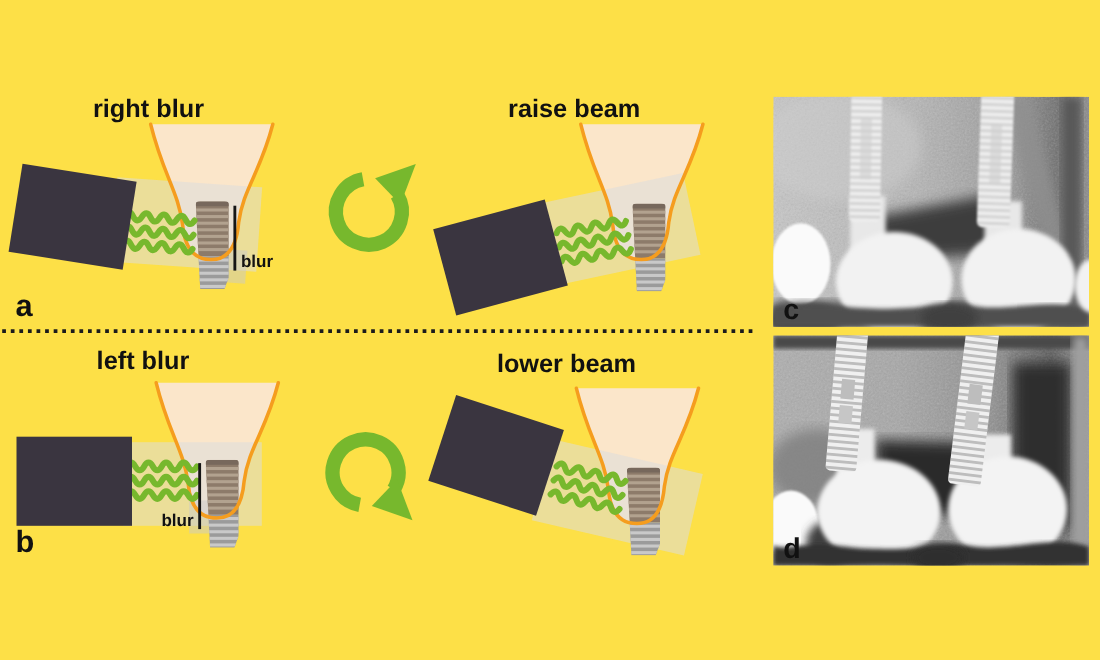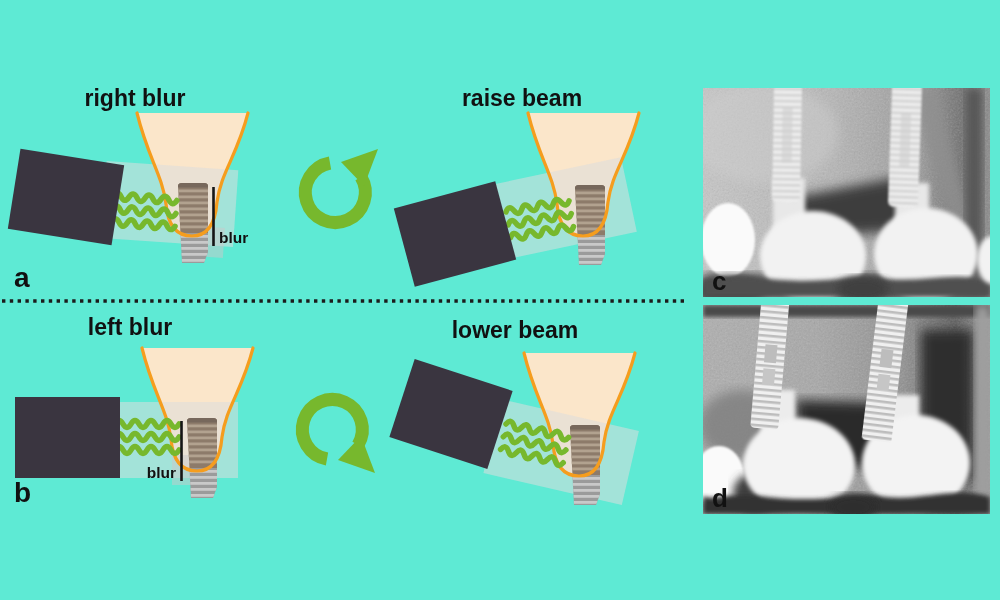--- a/index.html
+++ b/index.html
@@ -1,16 +1,16 @@
 <!DOCTYPE html>
 <html><head>
 <meta charset="utf-8">
 <style>
   html,body{margin:0;padding:0;background:#ffffff;}
-  .stage{position:relative;width:1000px;height:600px;background:#5eead4;overflow:hidden;
+  .stage{position:relative;width:1000px;height:600px;background:#fde047;overflow:hidden;
          font-family:"Liberation Sans",sans-serif;}
   .stage svg{position:absolute;display:block;}
   text{font-family:"Liberation Sans",sans-serif;fill:#111111;}
   .title{font-size:23px;font-weight:700;}
   .letter{font-size:28px;font-weight:700;}
   .blurlbl{font-size:15.5px;font-weight:600;}
   .xletter{font-size:26px;font-weight:700;}
 </style>
 </head>
 <body>

